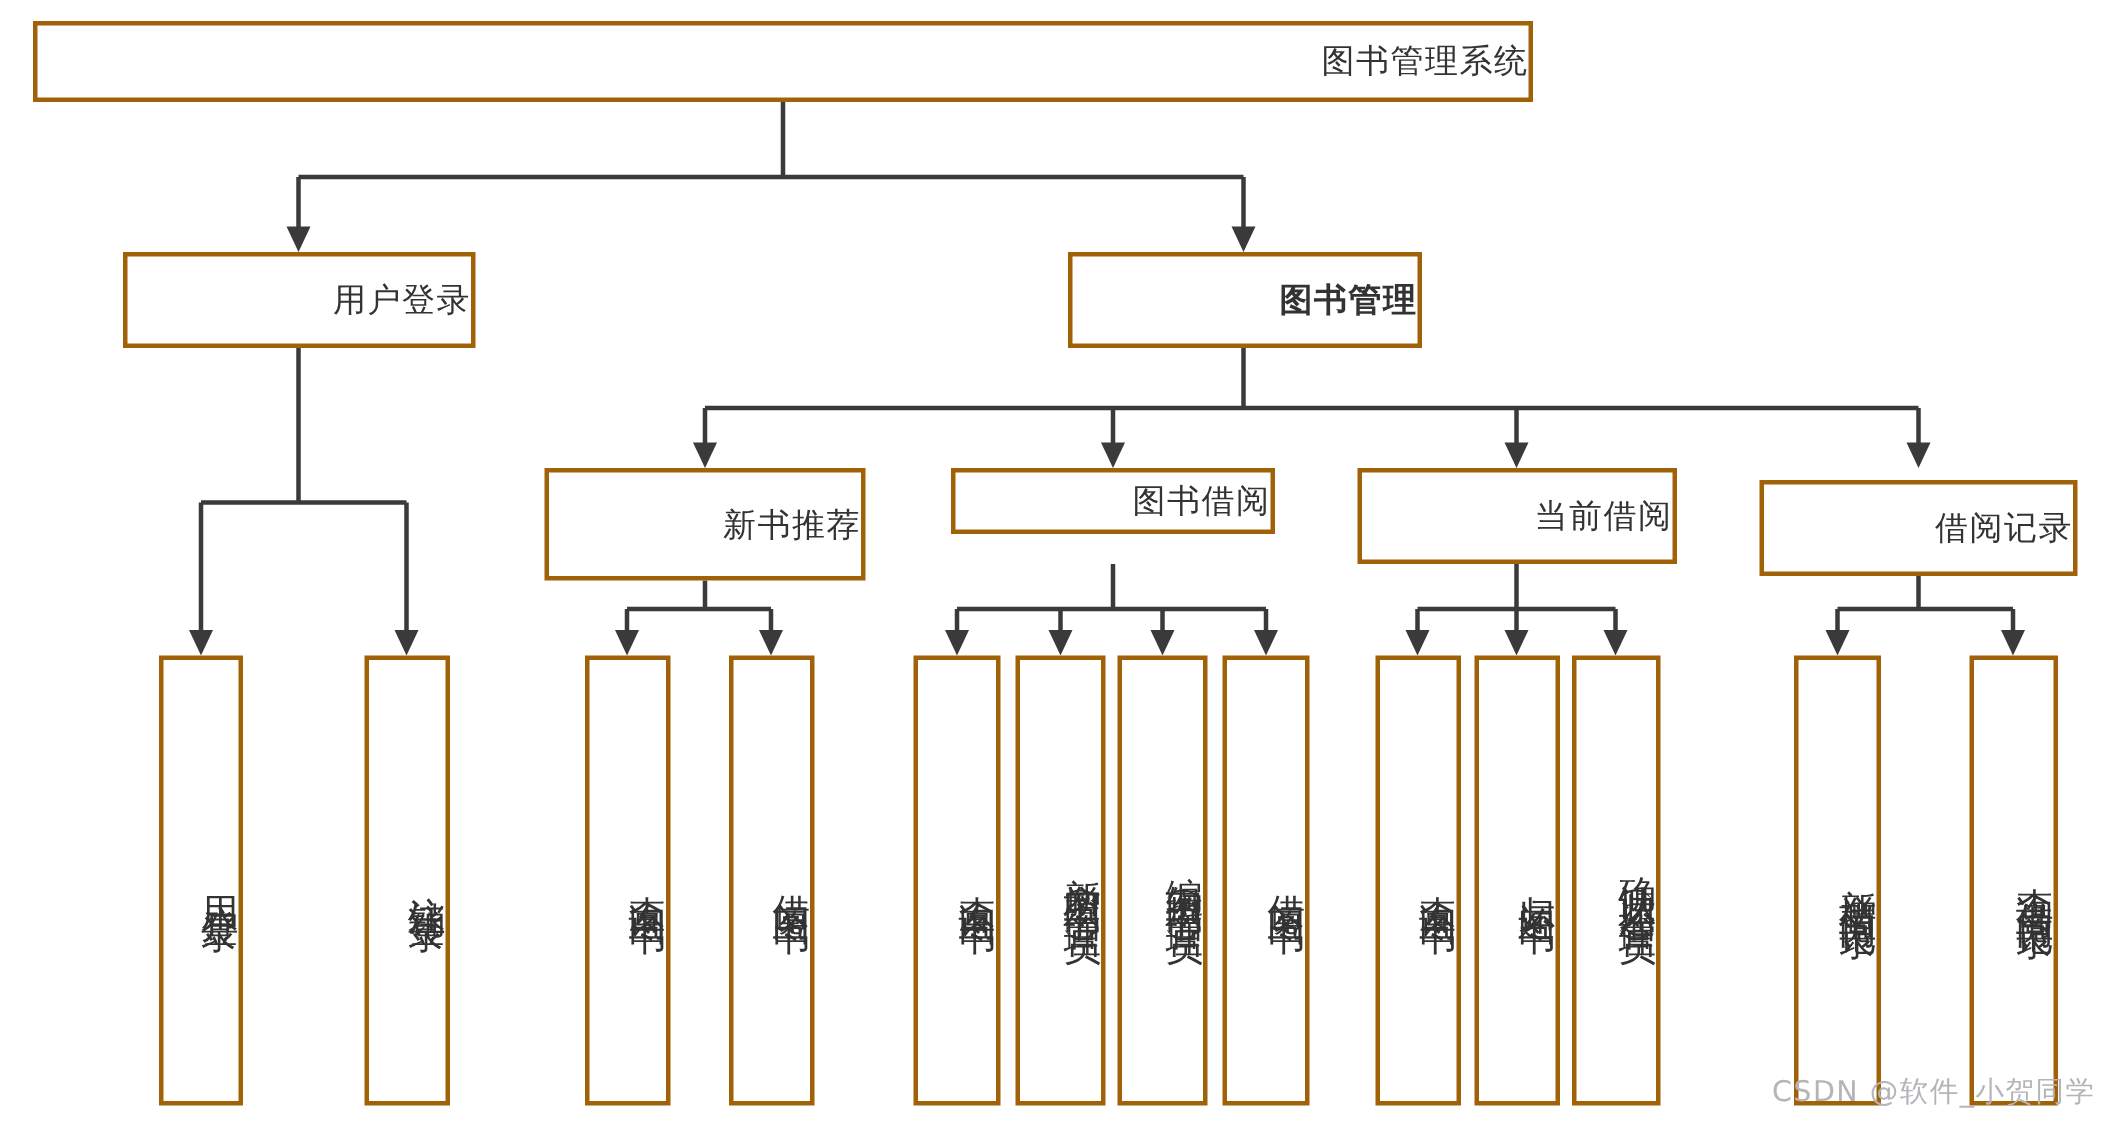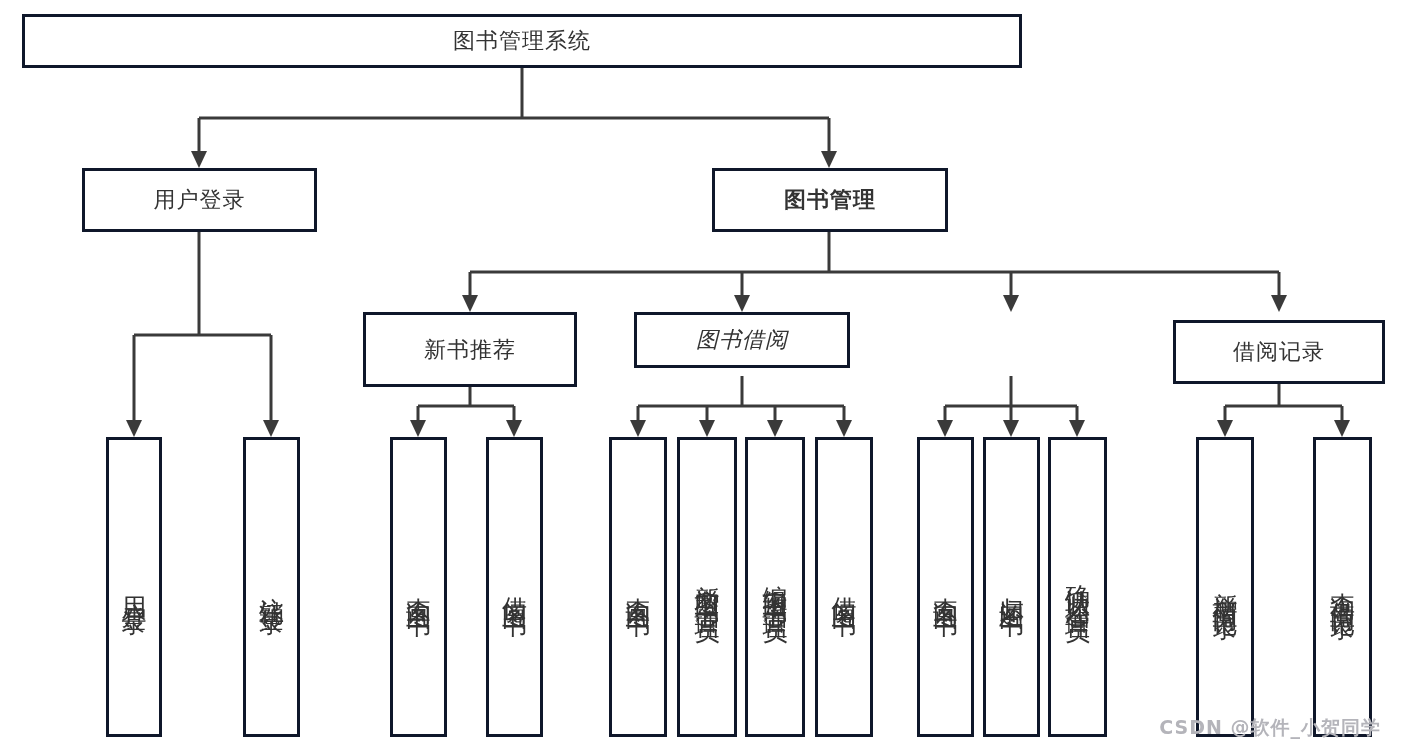--- a/index.html
+++ b/index.html
@@ -17,51 +17,50 @@
   }
   .connectors {
     position: absolute;
     left: 0;
     top: 0;
     z-index: 1;
   }
   .box {
     position: absolute;
     box-sizing: border-box;
-    border: 3px solid #0f172a;
+    border: 3px solid #a16207;
     background: #ffffff;
     color: #333333;
     display: flex;
     align-items: center;
-    justify-content: center;
+    justify-content: flex-end;
     z-index: 2;
   }
   .hlabel {
     font-size: 22px;
     letter-spacing: 1px;
     white-space: nowrap;
   }
   .vlabel {
     writing-mode: vertical-rl;
     text-orientation: mixed;
     font-size: 25px;
     letter-spacing: 5px;
     line-height: 1;
     white-space: nowrap;
   }
   .watermark {
     position: absolute;
-    right: 24px;
+    right: 8px;
     bottom: 6px;
     font-size: 19px;
     color: #b4b4ba;
     letter-spacing: 1px;
     z-index: 3;
     white-space: nowrap;
-    font-weight: bold;
   }
 </style>
 </head>
 <body>
 
 <div class="canvas">
 
   <svg class="connectors" width="1405" height="747" viewBox="0 0 1405 747" fill="none" stroke="#3a3a3a" stroke-width="3">
 
     <path d="M522 68 V118 M199 118 H829 M199 118 V153 M829 118 V153"></path>
@@ -107,22 +106,25 @@
   <div class="box" style="left:82px; top:168px; width:235px; height:64px;">
     <span class="hlabel">用户登录</span>
   </div>
   <div class="box" style="left:712px; top:168px; width:236px; height:64px;font-weight:bold;">
     <span class="hlabel">图书管理</span>
   </div>
 
   <div class="box" style="left:363px; top:312px; width:214px; height:75px;">
     <span class="hlabel">新书推荐</span>
   </div>
-  <div class="box" style="left:634px; top:312px; width:216px; height:56px;font-style:italic;">
+  <div class="box" style="left:634px; top:312px; width:216px; height:44px;">
     <span class="hlabel">图书借阅</span>
+  </div>
+  <div class="box" style="left:905px; top:312px; width:213px; height:64px;">
+    <span class="hlabel">当前借阅</span>
   </div>
   <div class="box" style="left:1173px; top:320px; width:212px; height:64px;">
     <span class="hlabel">借阅记录</span>
   </div>
 
   <div class="box" style="left:106px; top:437px; width:56px; height:300px;">
     <span class="vlabel">用户登录</span>
   </div>
   <div class="box" style="left:243px; top:437px; width:57px; height:300px;">
     <span class="vlabel">注销登录</span>

